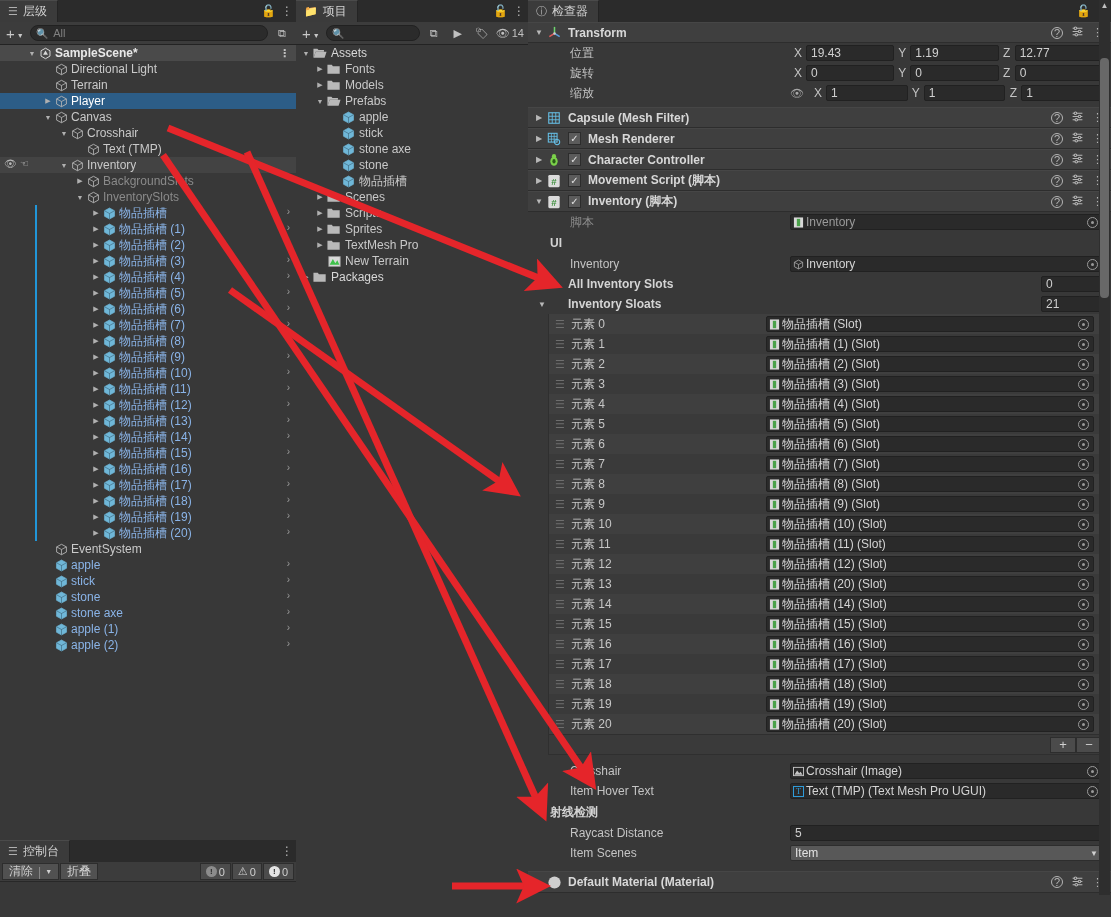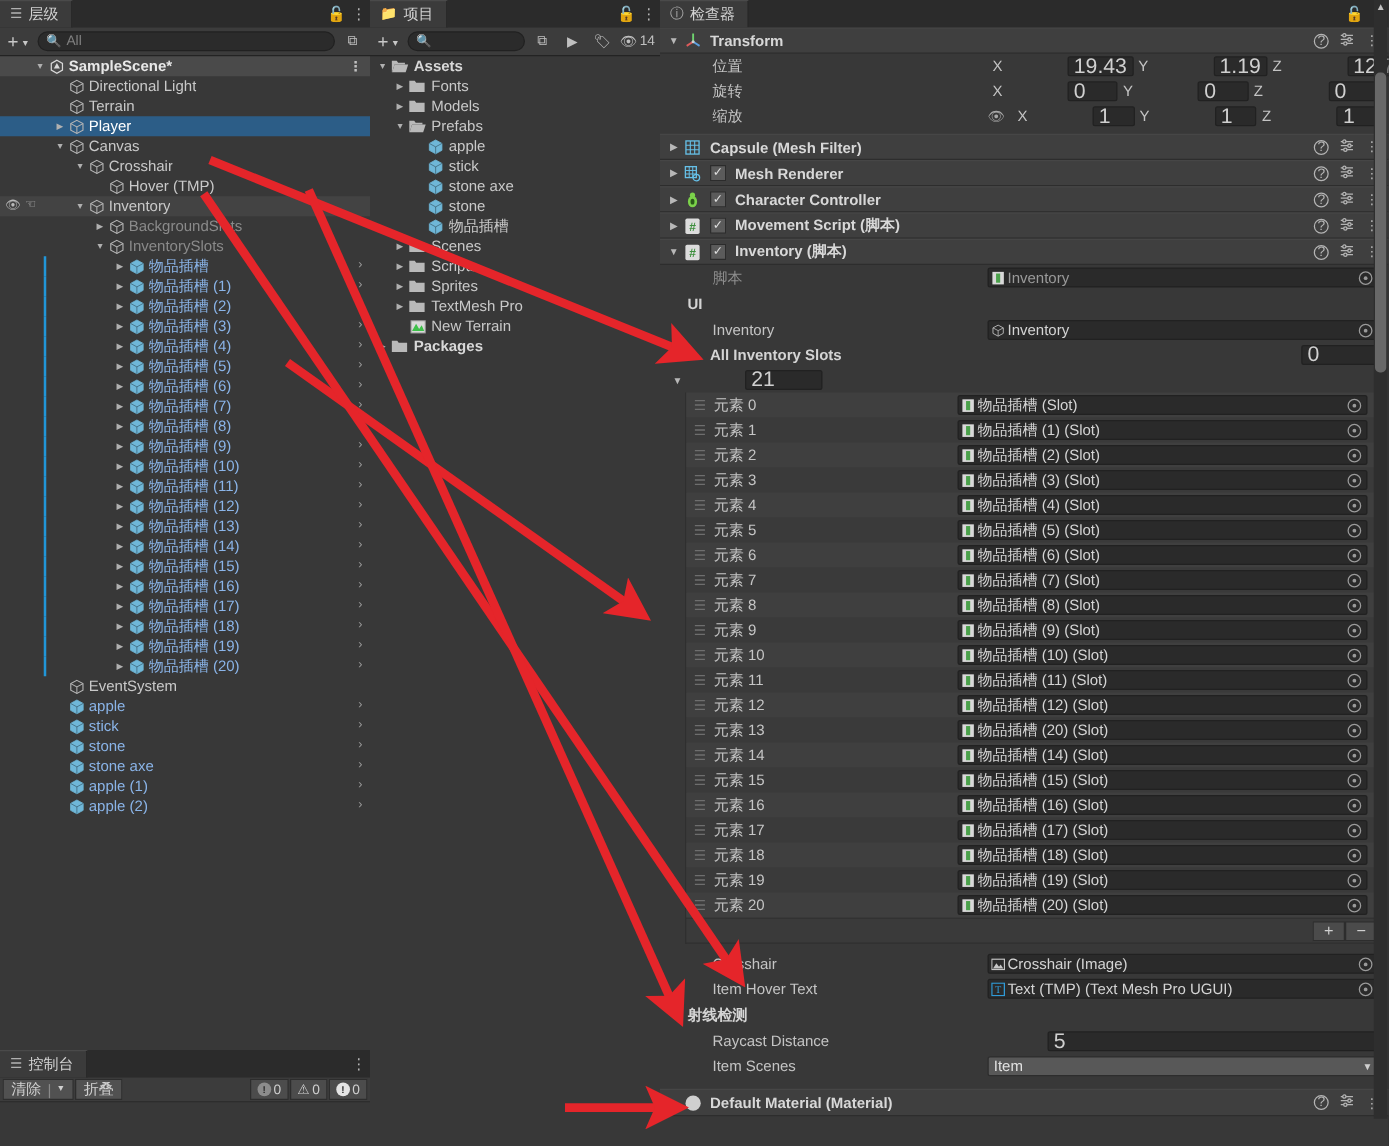--- a/index.html
+++ b/index.html
@@ -86,21 +86,21 @@
             background:#4c4c4c; border:1px solid #2d2d2d; color:#d0d0d0; font-size:11px;}
   .badge-ic { width:11px; height:11px; border-radius:50%; display:inline-flex; align-items:center;
               justify-content:center; font-size:8px; color:#2b2b2b; font-weight:bold;}
 
   
   #project { left: 296px; top: 0; width: 232px; height: 917px; background: #383838; }
   #proj-list { position:absolute; top:45px; left:0; right:0; bottom:0; overflow:hidden;}
   .prow { height: 16px; display:flex; align-items:center; font-size:12px; color:#c9c9c9; white-space:nowrap;}
   .prow .twisty { width: 12px; text-align:center; font-size:7px; color:#b0b0b0; flex:0 0 12px;}
   .prow .picon { flex:0 0 16px; display:flex; align-items:center; justify-content:center; margin-right:3px;}
-  .prow.bold { font-weight: bold; color:#d8d8d8;}
+  .prow.bold { font-weight: normal; color:#d8d8d8;}
 
   
   #inspector { left: 528px; top: 0; width: 583px; height: 917px; background: #383838; }
   #insp-body { position: absolute; top: 22px; left: 0; right: 0; bottom: 0; background: #383838; overflow: hidden;}
   .comp-header {
     height: 21px; background: #3f3f3f; display:flex; align-items:center;
     border-bottom: 1px solid #2d2d2d; border-top: 1px solid #464646;
     font-size: 12px; font-weight: bold; color: #d8d8d8; padding-left: 4px;
   }
   .comp-header .fold { width: 14px; text-align:center; font-size:8px; color:#b8b8b8; font-weight:normal;}
@@ -115,21 +115,21 @@
   .help-ic { width:12px; height:12px; border-radius:50%; border:1.3px solid #b4b4b4; display:inline-flex;
              align-items:center; justify-content:center; font-size:9px; color:#b4b4b4; font-weight:bold;}
 
   .row { height: 20px; display: flex; align-items: center; padding-left: 22px; font-size: 12px; color: #c4c4c4;}
   .row .rlabel { width: 220px; flex: 0 0 220px; margin-left: 20px; }
   .row.section-title { font-weight: bold; color: #d4d4d4; height: 22px; }
   .row .fold { width: 12px; margin-left:-14px; text-align:center; font-size:8px; color:#b8b8b8;}
 
   .fld {
     height: 16px; background: #2a2a2a; border: 1px solid #212121; border-radius: 2px;
-    color: #d0d0d0; font-size: 17px; display:flex; align-items:center; padding: 0 4px; margin-left: 48px;
+    color: #d0d0d0; font-size: 12px; display:flex; align-items:center; padding: 0 4px;
   }
   .xyz { display:flex; align-items:center; gap: 0; flex: 1; padding-right: 8px;}
   .xyz .ax { width: 16px; text-align:center; color:#c4c4c4; font-size:12px; flex:0 0 16px;}
   .xyz .fld { flex: 1; }
   .objfield {
     flex: 1; height: 16px; background: #2a2a2a; border: 1px solid #212121; border-radius: 2px;
     display: flex; align-items: center; padding: 0 2px; margin-right: 8px; gap: 2px;
     color: #d4d4d4; font-size: 12px;
   }
   .objfield .objicon { width:11px; height:11px; flex:0 0 11px; display:flex; align-items:center; justify-content:center;}
@@ -258,21 +258,21 @@
         </div>
         <div class="hrow">
           <span style="display:inline-block;width:74px;flex:0 0 74px;"></span>
           <span class="twisty"></span>
           <span class="gicon">
             <svg width="13" height="13" viewBox="0 0 16 16">
               <path d="M8 1.6 L14 4.8 L14 11.2 L8 14.4 L2 11.2 L2 4.8 Z" fill="none" stroke="#b6b6b6" stroke-width="1.1"></path>
               <path d="M2 4.8 L8 8 L14 4.8 M8 8 L8 14.4" fill="none" stroke="#b6b6b6" stroke-width="1"></path>
             </svg>
           </span>
-          <span class="lbl">Hover (TMP)</span>
+          <span class="lbl">Text (TMP)</span>
         </div>
         <div class="hrow hovered">
           <span class="eye">👁</span>
           <span class="hand">☜</span>
           <span style="display:inline-block;width:58px;flex:0 0 58px;"></span>
           <span class="twisty">▼</span>
           <span class="gicon">
             <svg width="13" height="13" viewBox="0 0 16 16">
               <path d="M8 1.6 L14 4.8 L14 11.2 L8 14.4 L2 11.2 L2 4.8 Z" fill="none" stroke="#b6b6b6" stroke-width="1.1"></path>
               <path d="M2 4.8 L8 8 L14 4.8 M8 8 L8 14.4" fill="none" stroke="#b6b6b6" stroke-width="1"></path>
@@ -1136,20 +1136,21 @@
             </span>
           </span>
         </div>
         <div class="row">
           <span class="fold">▶</span>
           <span class="rlabel" style="font-weight:bold;color:#d4d4d4;flex:1;">All Inventory Slots</span>
           <span class="fld" style="width:62px;margin-right:8px;">0</span>
         </div>
         <div class="row">
           <span class="fold">▼</span>
+          <span class="rlabel" style="font-weight:bold;color:#d4d4d4;flex:1;">Inventory Sloats</span>
           <span class="fld" style="width:62px;margin-right:8px;">21</span>
         </div>
         <div class="arr-wrap">
           <div class="arow">
             <span class="drag">☰</span>
             <span class="aname">元素 0</span>
             <span class="objfield">
               <span class="objicon">
                 <svg width="11" height="11" viewBox="0 0 12 12">
                   <rect x="1" y="0.5" width="10" height="11" fill="#d8d8d8"></rect>

